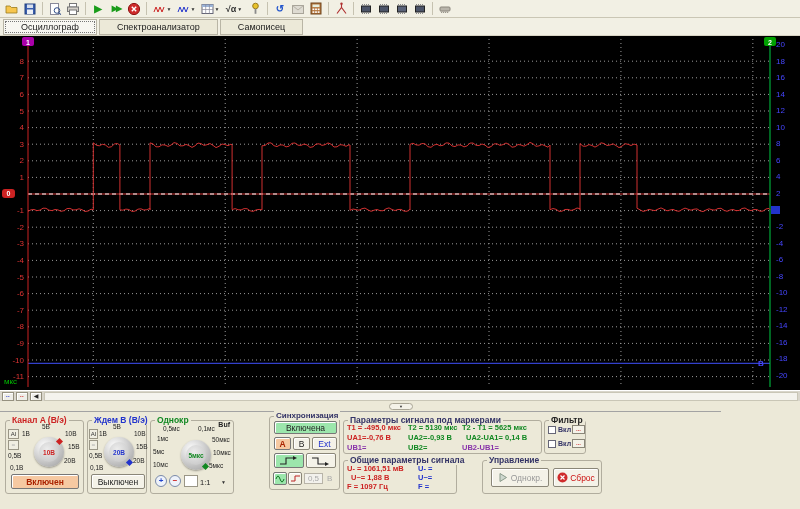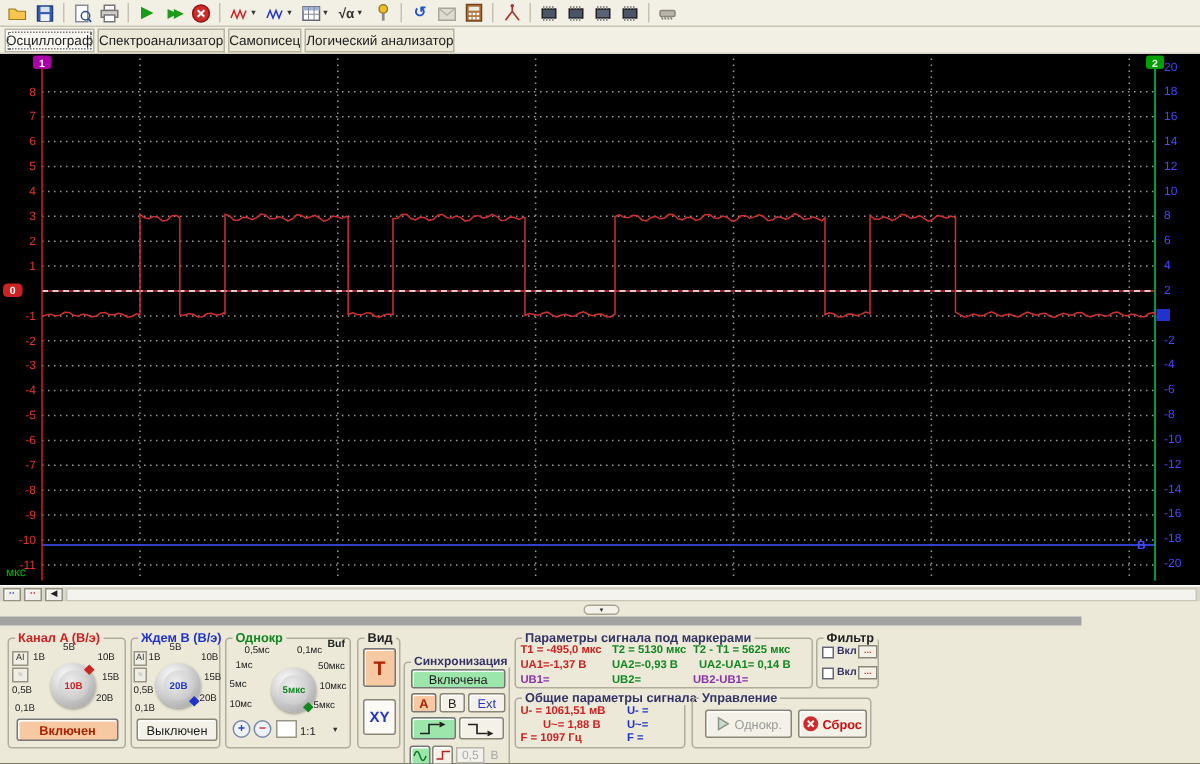--- a/index.html
+++ b/index.html
@@ -13,40 +13,40 @@
   .tb svg{display:block}
   .sep{width:1px;height:13px;background:#c6c2b0;margin:0 3px;flex:0 0 auto}
   .glyph{font-size:10px;line-height:10px;font-weight:bold}
   .g-green{color:#1a9c1a}
   .g-blue{color:#2255cc}
   .caret{font-size:5px;color:#333;margin-left:1px}
   .ticon{font-size:9px;color:#333;font-weight:bold}
 
   
   .tabs{position:absolute;left:0;top:18px;width:800px;height:18px;background:#f2f0e4;border-bottom:1px solid #d8d4c4;display:flex;align-items:center;padding-left:3px;box-sizing:border-box}
-  .tab{height:14px;line-height:14px;font-size:9px;color:#222;padding:0 0;border:1px solid #b9b5a5;background:#ece9d8;margin-right:2px;white-space:nowrap}
+  .tab{height:14px;line-height:14px;font-size:9px;color:#222;padding:0 17px;border:1px solid #b9b5a5;background:#ece9d8;margin-right:2px;white-space:nowrap}
   .tab.active{background:#f8f7f2;outline:1px dotted #777;outline-offset:-3px}
 
   
   .scope{position:absolute;left:0;top:36px;width:800px;height:354px;background:#000}
 
   
   .hstrip{position:absolute;left:0;top:390px;width:800px;height:11px;background:#d9d6cb;border-top:1px solid #fff;box-sizing:border-box;display:flex;align-items:center}
   .mini-sb{width:12px;height:9px;background:#efeee8;border:1px solid #95917f;box-shadow:inset 1px 1px 0 #fff;font-size:6px;line-height:7px;text-align:center;margin-left:2px;padding:0;box-sizing:border-box}
   .dots-blue{color:#2233cc;font-weight:bold}
   .dots-red{color:#cc2222;font-weight:bold}
   .sb-arrow{font-size:6px;color:#222}
   .sb-track{flex:1;height:9px;background:#f4f3ed;border:1px solid #c9c6b6;margin:0 2px;box-sizing:border-box}
 
   
   .cstrip{position:absolute;left:0;top:401px;width:800px;height:10px;background:#ece9d8}
   .collapse{position:absolute;left:389px;top:2px;width:24px;height:7px;background:#f4f2e8;border:1px solid #a9a595;border-radius:4px;font-size:4px;text-align:center;line-height:5px;color:#333;box-sizing:border-box}
 
   
-  .panel{position:absolute;left:0;top:411px;width:721px;height:87px;background:#ece9d8;border-top:6px solid #a3a3a3;box-sizing:border-box}
+  .panel{position:absolute;left:0;top:411px;width:721px;height:87px;background:#ece9d8;border-top:1px solid #a3a3a3;box-sizing:border-box}
   .group{position:absolute;border:1px solid #b1ad9e;border-radius:3px;box-sizing:border-box}
   .gtitle{position:absolute;top:-6px;left:4px;background:#ece9d8;padding:0 2px;font-size:8.5px;font-weight:bold;white-space:nowrap}
   .t-red{color:#cc2222}.t-blue{color:#2233cc}.t-green{color:#118822}.t-navy{color:#333366}.t-black{color:#222}
 
   .btn{position:absolute;background:#f4f2e8;border:1px solid #8a8678;border-radius:2px;box-shadow:inset 1px 1px 0 #fff;font-size:8.5px;color:#222;display:flex;align-items:center;justify-content:center;box-sizing:border-box;padding:0;white-space:nowrap}
   .btn.peach{background:#f6c9a2;color:#aa2200;font-weight:bold;border-color:#777}
   .btn.green{background:#9ce6ac;border-color:#777}
   .btn.dis{color:#999}
 
   .mini{position:absolute;width:11px;height:10px;background:#f0eee2;border:1px solid #9a9686;font-size:6px;line-height:8px;text-align:center;color:#333;box-sizing:border-box;padding:0}
@@ -226,21 +226,20 @@
           <rect x="2" y="3" width="10" height="4" rx="1" fill="#b8b4aa" stroke="#8a867c"></rect>
           <path d="M3 7.5l1 1.5M5 7.5l1 1.5M7 7.5l1 1.5M9 7.5l1 1.5" stroke="#8a867c"></path>
         </svg>
       </div>
   </div>
 
   <div class="tabs">
     <div class="tab active">Осциллограф</div>
     <div class="tab">Спектроанализатор</div>
     <div class="tab">Самописец</div>
-    <div class="tab">Логический анализатор</div>
   </div>
 
   <div class="scope">
     <svg id="scope-svg" width="800" height="354">
         <line x1="28" y1="25.19999999999999" x2="770" y2="25.19999999999999" stroke="#9a9a9a" stroke-width="1" stroke-dasharray="1 3"></line>
         <text x="24" y="27.69999999999999" fill="#e03434" font-size="8" text-anchor="end">8</text>
         <line x1="28" y1="41.79999999999998" x2="770" y2="41.79999999999998" stroke="#9a9a9a" stroke-width="1" stroke-dasharray="1 3"></line>
         <text x="24" y="44.29999999999998" fill="#e03434" font-size="8" text-anchor="end">7</text>
         <line x1="28" y1="58.39999999999999" x2="770" y2="58.39999999999999" stroke="#9a9a9a" stroke-width="1" stroke-dasharray="1 3"></line>
         <text x="24" y="60.89999999999999" fill="#e03434" font-size="8" text-anchor="end">6</text>
@@ -390,27 +389,22 @@
           </div>
         <span class="pdot pd-p"></span>
       </div>
       <button class="zbtn z-in" style="left:4px;top:54px">+</button>
       <button class="zbtn z-out" style="left:18px;top:54px">−</button>
       <button class="pagebtn" style="left:33px;top:54px"></button>
       <span class="ratio" style="left:49px;top:57px">1:1</span>
       <span class="smallcaret" style="left:70px;top:58px">▼</span>
     </div>
 
-    <div class="group" style="left:238px;top:8px;width:29px;height:74px">
-      <span class="gtitle t-black">Вид</span>
-      <button class="btn peach" style="left:3px;top:6px;width:22px;height:26px;font-size:13px">T</button>
-      <button class="btn" style="left:3px;top:40px;width:22px;height:24px;font-size:10px;color:#2233cc;font-weight:bold;background:#fbfaf5">XY</button>
-    </div>
-
-    <div class="group" style="left:269px;top:24px;width:71px;height:74px">
+
+    <div class="group" style="left:269px;top:4px;width:71px;height:74px">
       <span class="gtitle t-navy" style="font-size:8px">Синхронизация</span>
       <button class="btn green" style="left:4px;top:4px;width:63px;height:13px">Включена</button>
       <button class="btn peach" style="left:4px;top:20px;width:17px;height:13px">A</button>
       <button class="btn" style="left:23px;top:20px;width:17px;height:13px">B</button>
       <button class="btn" style="left:42px;top:20px;width:25px;height:13px;color:#2233cc">Ext</button>
       <button class="btn green" style="left:4px;top:36px;width:30px;height:15px">
           <svg width="22" height="10">
             <path d="M2 8h6V2h7" fill="none" stroke="#222" stroke-width="1.1"></path>
             <path d="M19 2l-4-2v4z" fill="#222"></path>
           </svg>
@@ -433,57 +427,57 @@
         </button>
       <input class="dis-input" style="left: 34px; top: 56px; width: 19px; height: 11px;" readonly="" value="0,5">
       <span class="dis-unit" style="left:57px;top:57px">В</span>
     </div>
 
     <div class="group" style="left:343px;top:8px;width:199px;height:34px">
       <span class="gtitle t-navy">Параметры сигнала под маркерами</span>
       <span class="param p-red" style="left:3px;top:2px">T1 = -495,0 мкс</span>
       <span class="param p-green" style="left:64px;top:2px">T2 = 5130 мкс</span>
       <span class="param p-green" style="left:118px;top:2px">T2 - T1 = 5625 мкс</span>
-      <span class="param p-red" style="left:3px;top:12px">UA1=-1,37 В</span>
+      <span class="param p-red" style="left:3px;top:12px">UA1=-0,76 В</span>
       <span class="param p-green" style="left:64px;top:12px">UA2=-0,93 В</span>
       <span class="param p-green" style="left:122px;top:12px">UA2-UA1= 0,14 В</span>
       <span class="param p-violet" style="left:3px;top:22px">UB1=</span>
       <span class="param p-green" style="left:64px;top:22px">UB2=</span>
       <span class="param p-violet" style="left:118px;top:22px">UB2-UB1=</span>
     </div>
 
     <div class="group" style="left:343px;top:48px;width:114px;height:34px">
       <span class="gtitle t-navy">Общие параметры сигнала</span>
       <span class="param p-red" style="left:3px;top:3px">U- = 1061,51 мВ</span>
-      <span class="param p-red" style="left:18px;top:12px">U~= 1,88 В</span>
+      <span class="param p-red" style="left:7px;top:12px">U~= 1,88 В</span>
       <span class="param p-red" style="left:3px;top:21px">F = 1097 Гц</span>
       <span class="param p-blue" style="left:74px;top:3px">U- =</span>
       <span class="param p-blue" style="left:74px;top:12px">U~=</span>
       <span class="param p-blue" style="left:74px;top:21px">F =</span>
     </div>
 
     <div class="group" style="left:544px;top:8px;width:42px;height:34px">
       <span class="gtitle t-black">Фильтр</span>
       <span class="cb" style="left:3px;top:5px"></span>
       <span class="flabel" style="left:13px;top:5px">Вкл</span>
       <button class="morebtn" style="left:27px;top:4px">...</button>
       <span class="cb" style="left:3px;top:19px"></span>
       <span class="flabel" style="left:13px;top:19px">Вкл</span>
       <button class="morebtn" style="left:27px;top:18px">...</button>
     </div>
 
-    <div class="group" style="left:461px;top:48px;width:120px;height:34px">
+    <div class="group" style="left:482px;top:48px;width:120px;height:34px">
       <span class="gtitle t-navy">Управление</span>
       <button class="btn dis" style="left:8px;top:7px;width:58px;height:19px">
           <svg width="10" height="11" style="margin-right:3px">
             <path d="M2 1.5v8l6.5-4z" fill="#cfd8cf" stroke="#8a9a8a"></path>
           </svg>
           <span>Однокр.</span>
         </button>
-      <button class="btn" style="left:70px;top:7px;width:46px;height:19px;color:#cc1111;font-weight:bold">
+      <button class="btn" style="left:70px;top:7px;width:46px;height:19px;color:#cc1111;font-weight:normal">
           <svg width="11" height="11" style="margin-right:2px">
             <circle cx="5.5" cy="5.5" r="5" fill="#cf2b2b"></circle>
             <path d="M3.5 3.5l4 4M7.5 3.5l-4 4" stroke="#fff" stroke-width="1.2"></path>
           </svg>
           <span>Сброс</span>
         </button>
     </div>
 
   </div>
 

